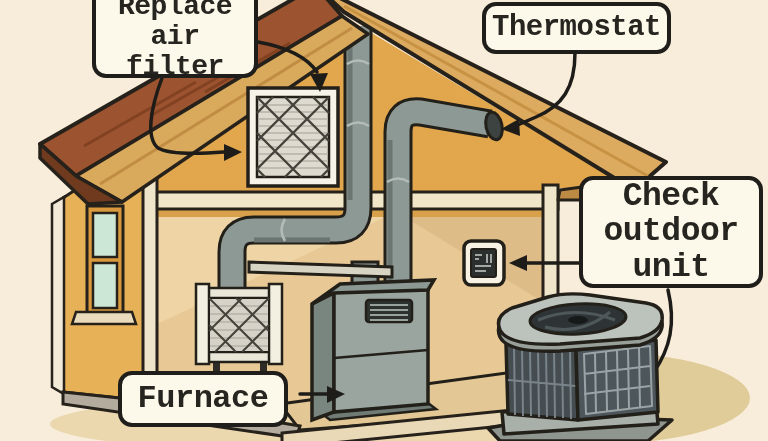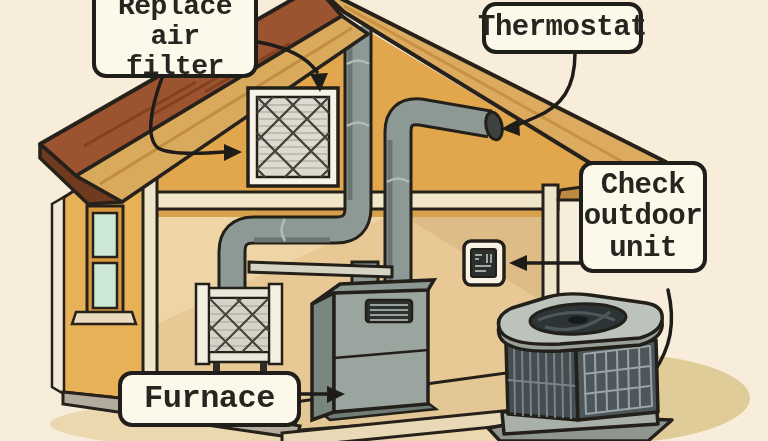--- a/index.html
+++ b/index.html
@@ -7,23 +7,23 @@
          font-family:Liberation Mono, monospace;}
   #stage svg{position:absolute;left:0;top:0;}
   .callout{
     position:absolute;box-sizing:border-box;
     background:#fcf8ea;border:4px solid #201e1a;border-radius:14px;
     color:#272520;font-weight:bold;text-align:center;
     display:flex;align-items:center;justify-content:center;
     line-height:1.07;letter-spacing:-0.5px;padding:4px 6px;
   }
   #cap-raf{left:92px;top:-14px;width:166px;height:92px;font-size:28px;padding-top:14px;}
-  #cap-thermo{left:482px;top:2px;width:161px;height:52px;font-size:29px;}
-  #cap-check{left:579px;top:161px;width:128px;height:112px;font-size:29px;}
-  #cap-furnace{left:118px;top:371px;width:183px;height:56px;font-size:32px;}
+  #cap-thermo{left:482px;top:2px;width:189px;height:52px;font-size:29px;}
+  #cap-check{left:579px;top:176px;width:184px;height:112px;font-size:33px;}
+  #cap-furnace{left:118px;top:371px;width:170px;height:56px;font-size:32px;}
 </style>
 </head>
 <body>
 
 <div id="stage">
 
 <svg width="768" height="441" viewBox="0 0 768 441">
 
   <rect x="0" y="0" width="768" height="441" fill="#f8edda"></rect>
 

